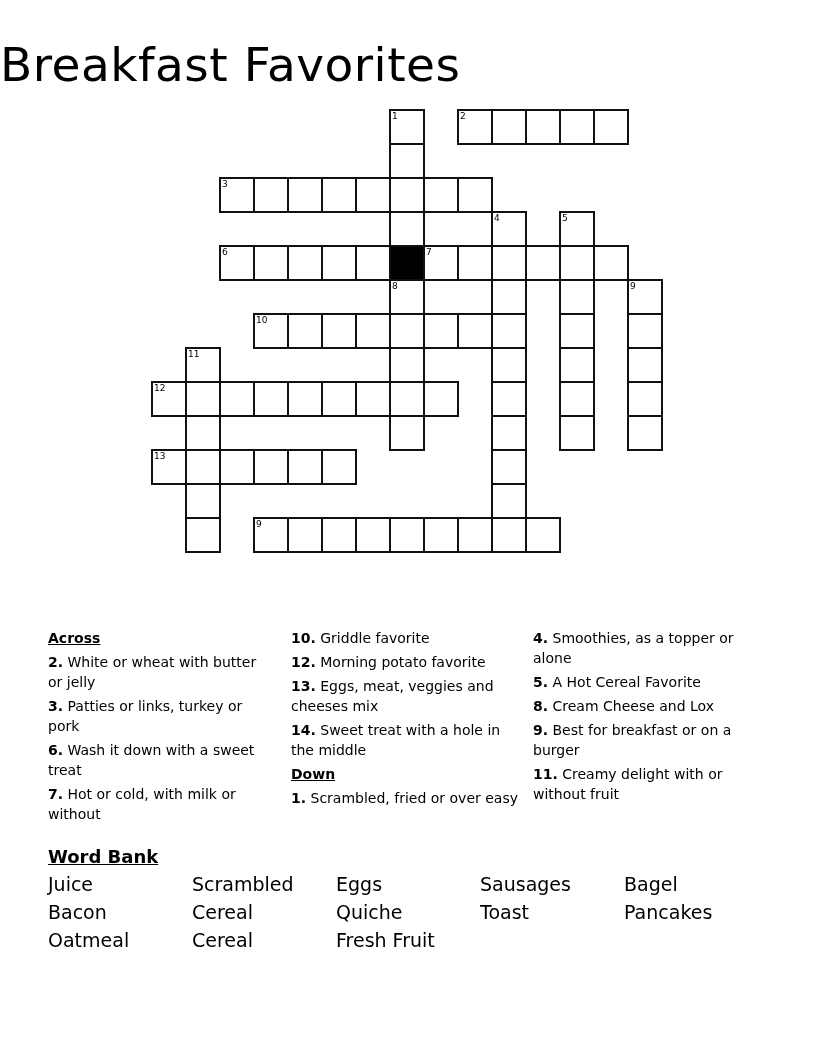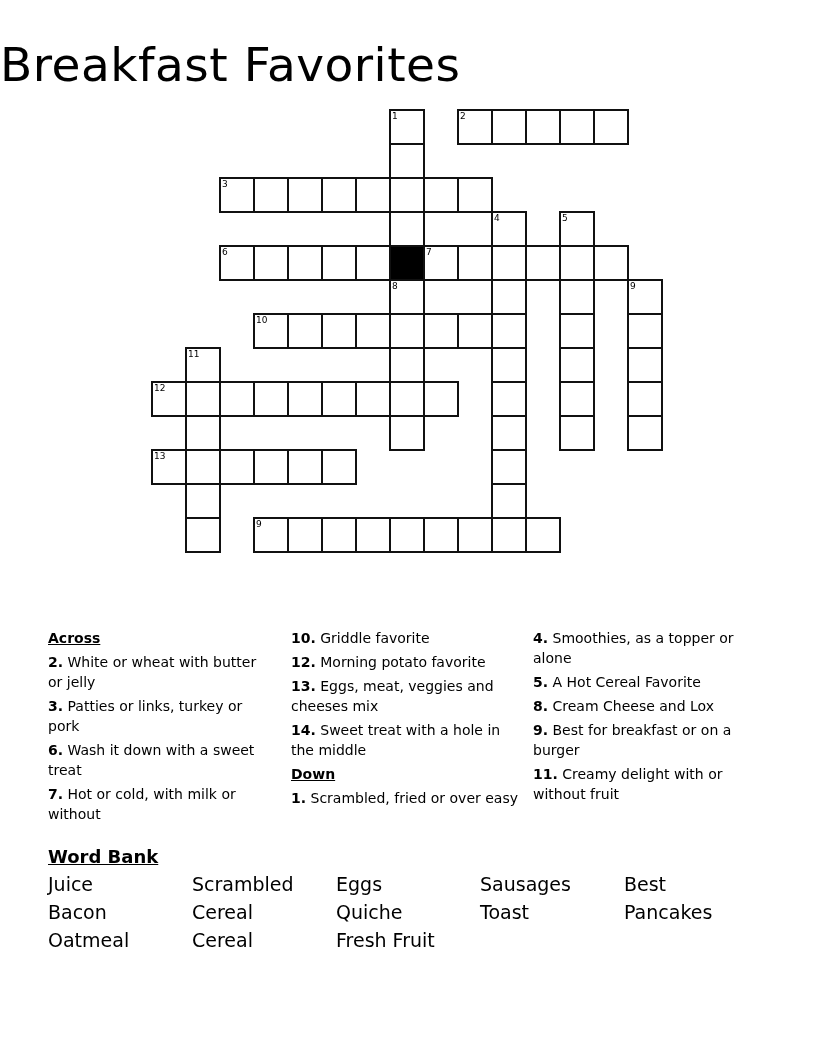--- a/index.html
+++ b/index.html
@@ -171,21 +171,21 @@
   <span class="clue"><b>11.</b> <span>Creamy delight with or without fruit</span></span>
 </div>
 
 <div class="wordbank">
   <span class="hdr">Word Bank</span>
   <div class="wb-grid">
     <span>Juice</span>
     <span>Scrambled</span>
     <span>Eggs</span>
     <span>Sausages</span>
-    <span>Best</span>
+    <span>Bagel</span>
     <span>Bacon</span>
     <span>Cereal</span>
     <span>Quiche</span>
     <span>Toast</span>
     <span>Pancakes</span>
     <span>Oatmeal</span>
     <span>Cereal</span>
     <span>Fresh Fruit</span>
   </div>
 </div>

